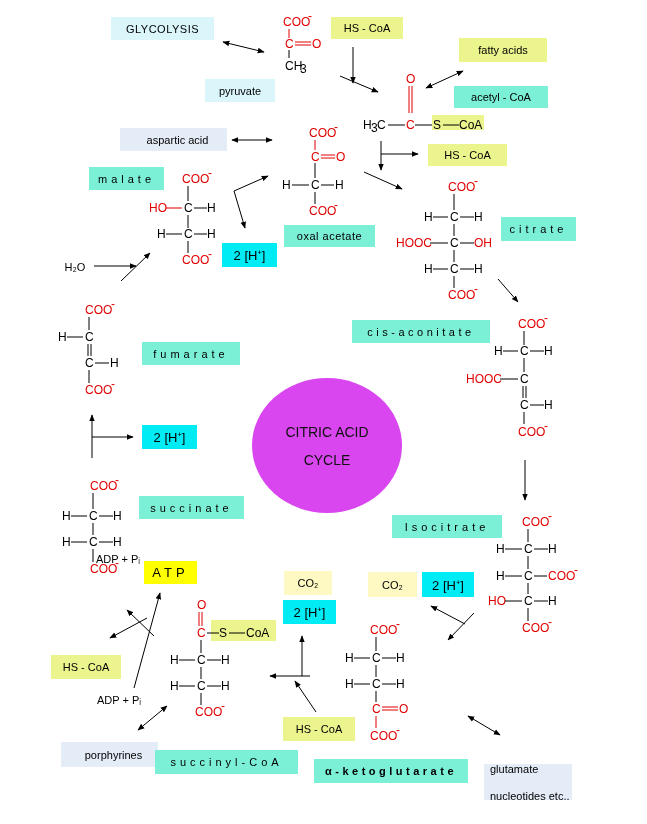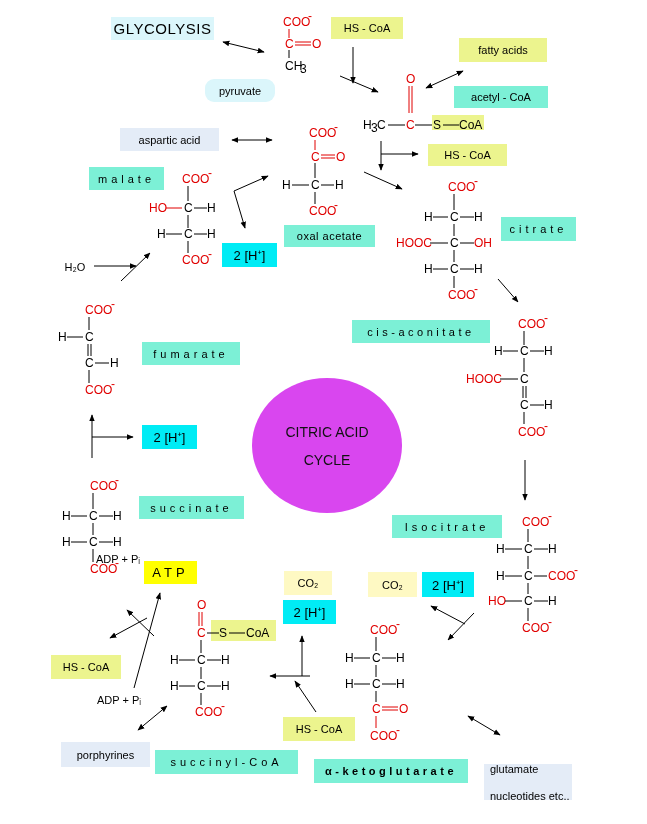--- a/index.html
+++ b/index.html
@@ -5,37 +5,37 @@
   html, body { margin:0; padding:0; background:#ffffff; }
   body { width:647px; height:824px; position:relative; overflow:hidden; font-family:"Liberation Sans", sans-serif; }
   svg { position:absolute; left:0; top:0; }
   .lbl { position:absolute; font-family:"Liberation Sans", sans-serif; font-size:11px; color:#000; display:flex; align-items:center; justify-content:center; white-space:nowrap; }
   .spaced { letter-spacing:4px; }
   .teal { background:#7cf0d6; }
   .yellowish { background:#ecf48e; }
   .cyan { background:#00ecf5; }
   .pink { background:#fef9c3; }
   .lightblue { background:#dbf6fb; }
-  .lavender { background:#e4ecf7; }
+  .lavender { background:#e4ecf7;padding-left:8px; }
   .yellow { background:#ffff00; }
   .mol text { font-family:"Liberation Sans", sans-serif; font-size:12px; }
   .r { fill:#e00000; }
   .k { fill:#000; }
   .bond { stroke:#000; stroke-width:1; }
   .rbond { stroke:#e00000; stroke-width:1; }
   .arrow { stroke:#000; stroke-width:1; fill:none; }
   .center { position:absolute; left:252px; top:378px; width:150px; height:135px; border-radius:50%; background:#d946ef; display:flex; flex-direction:column; align-items:center; justify-content:center; font-size:14px; color:#111; }
   .center span { display:block; margin:6px 0; }
   .multi { flex-direction:column; align-items:flex-start; justify-content:center; padding-left:6px; line-height:16px; }
 </style>
 </head>
 <body>
 
-<div class="lbl lightblue" style="left:111px;top:17px;width:103px;height:23px;font-size:15px;letter-spacing:0.5px;">GLYCOLYSIS</div>
-<div class="lbl lightblue" style="left:205px;top:79px;width:70px;height:23px;border-radius:9px;">pyruvate</div>
+<div class="lbl lightblue" style="left:111px;top:17px;width:103px;height:23px;font-size:11px;letter-spacing:0.5px;">GLYCOLYSIS</div>
+<div class="lbl lightblue" style="left:205px;top:79px;width:70px;height:23px;">pyruvate</div>
 <div class="lbl yellowish" style="left:331px;top:17px;width:72px;height:22px;">HS - CoA</div>
 <div class="lbl yellowish" style="left:459px;top:38px;width:88px;height:24px;">fatty acids</div>
 <div class="lbl teal" style="left:454px;top:86px;width:94px;height:22px;">acetyl - CoA</div>
 <div class="lbl yellowish" style="left:428px;top:144px;width:79px;height:22px;">HS - CoA</div>
 <div class="lbl lavender" style="left:120px;top:128px;width:99px;height:23px;">aspartic acid</div>
 <div class="lbl teal spaced" style="left:89px;top:167px;width:75px;height:23px;">malate</div>
 <div class="lbl cyan" style="left:222px;top:243px;width:55px;height:24px;font-size:13px;">2 [H⁺]</div>
 <div class="lbl teal" style="left:284px;top:225px;width:91px;height:22px;letter-spacing:0.5px;">oxal acetate</div>
 <div class="lbl teal spaced" style="left:501px;top:217px;width:75px;height:24px;">citrate</div>
 <div class="lbl teal spaced" style="left:142px;top:342px;width:98px;height:23px;">fumarate</div>

